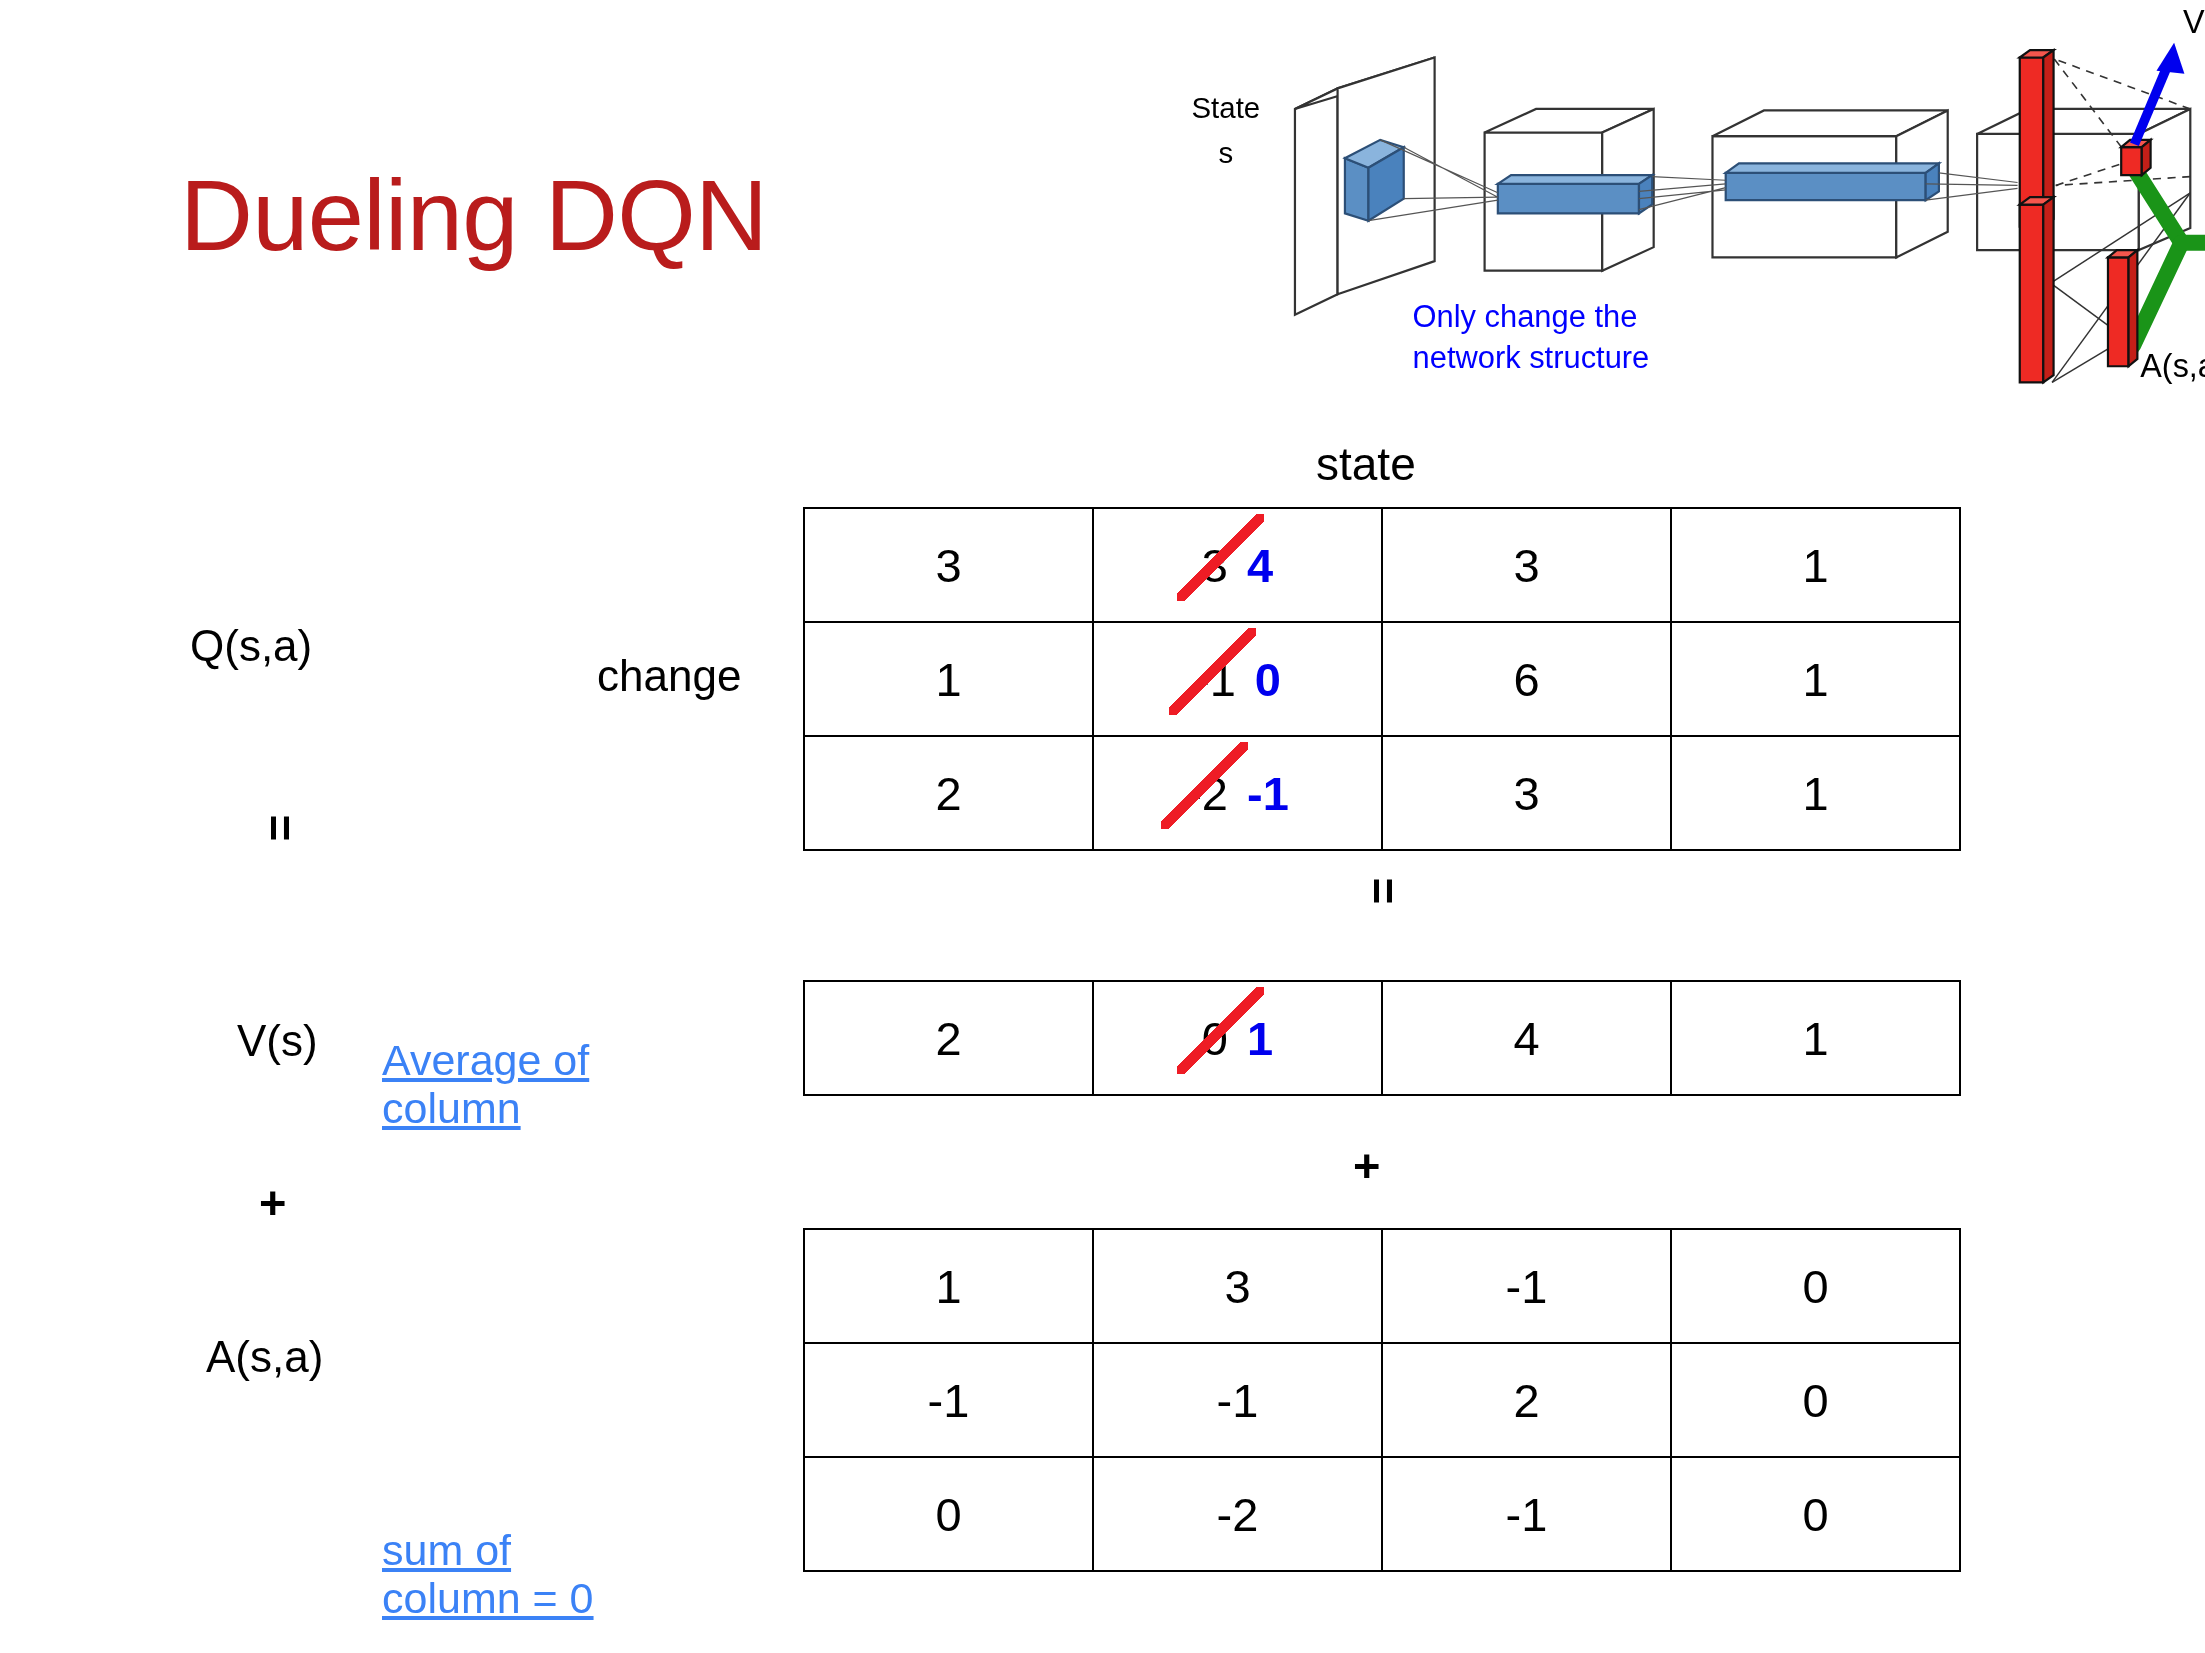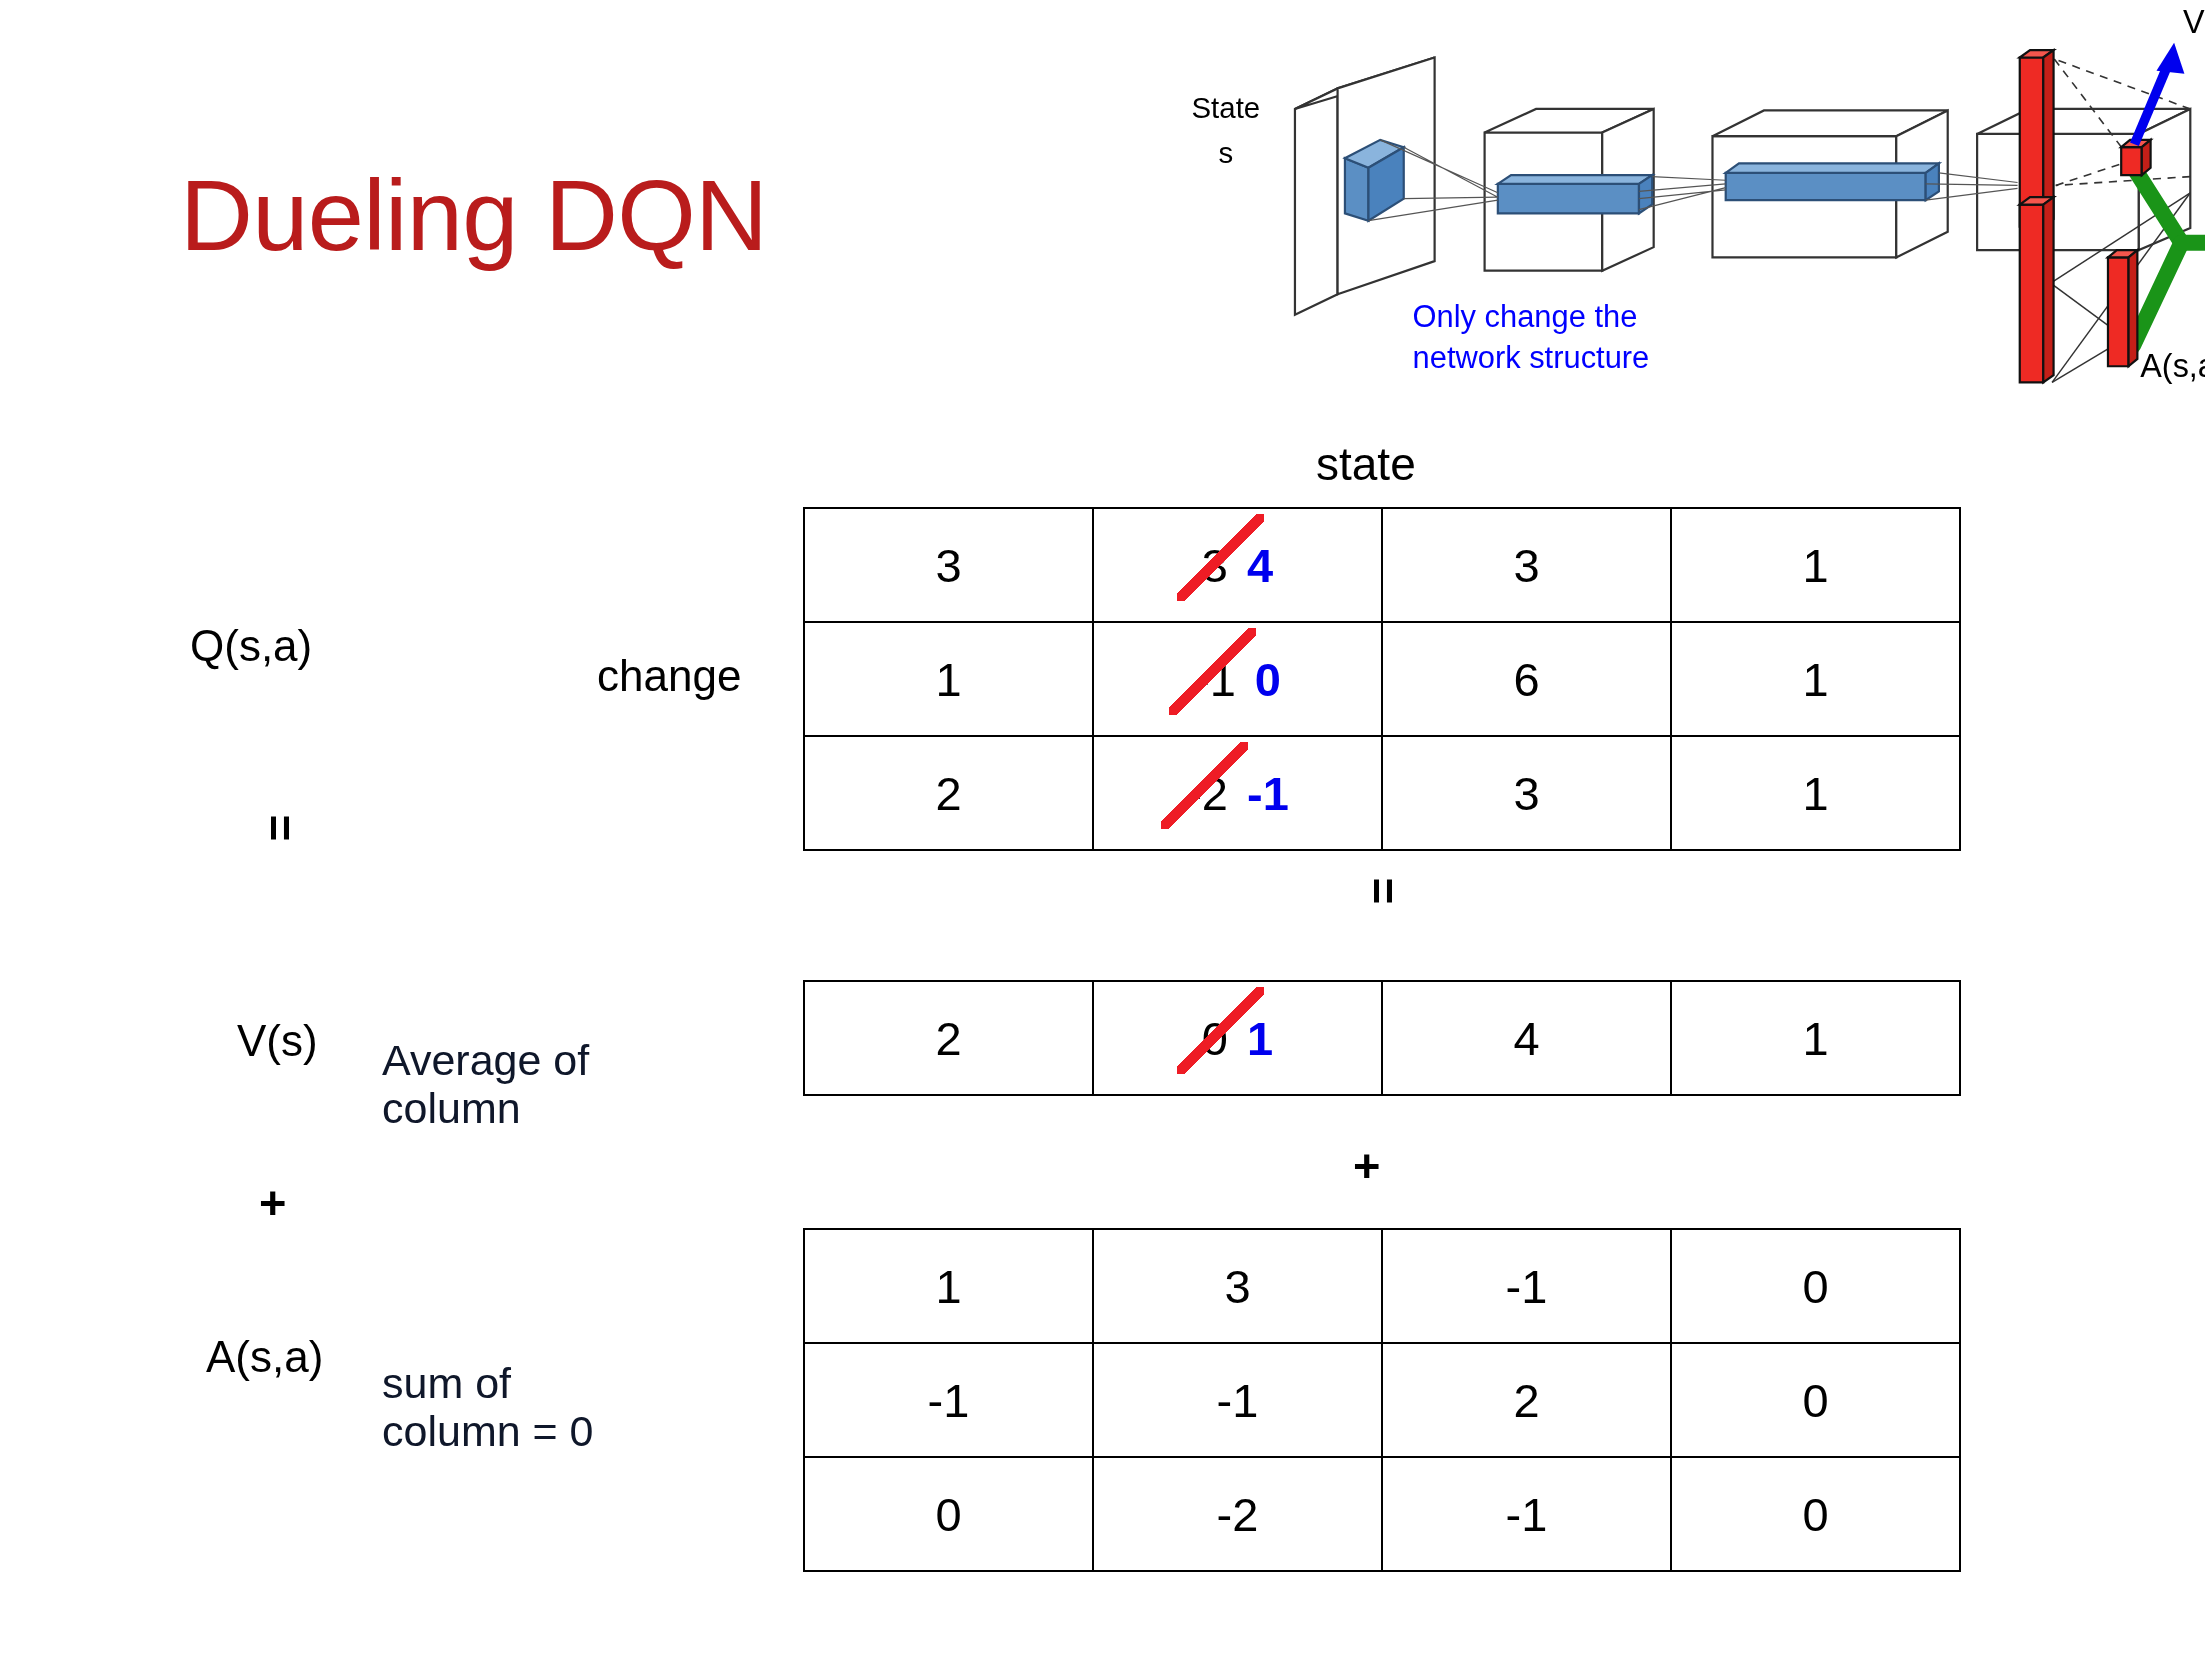--- a/index.html
+++ b/index.html
@@ -51,27 +51,28 @@
   .plus-sign {
     font-size: 47px;
     font-weight: 700;
     white-space: nowrap;
   }
   #plus-left { left: 259px;  top: 1175px; }
   #plus-mid  { left: 1353px; top: 1138px; }
 
   
   .note-blue {
-    color: #0f172a;
+    color: #3b82f6;
     font-size: 43px;
     line-height: 1.12;
     white-space: pre-line;
+    text-decoration: underline;
   }
   #note-avg { left: 382px; top: 1036px; }
-  #note-sum { left: 382px; top: 1359px; }
+  #note-sum { left: 382px; top: 1526px; }
 
   
   .grid {
     border-collapse: collapse;
     table-layout: fixed;
   }
   .grid td {
     border: 2.2px solid #000000;
     width: 287px;
     text-align: center;

